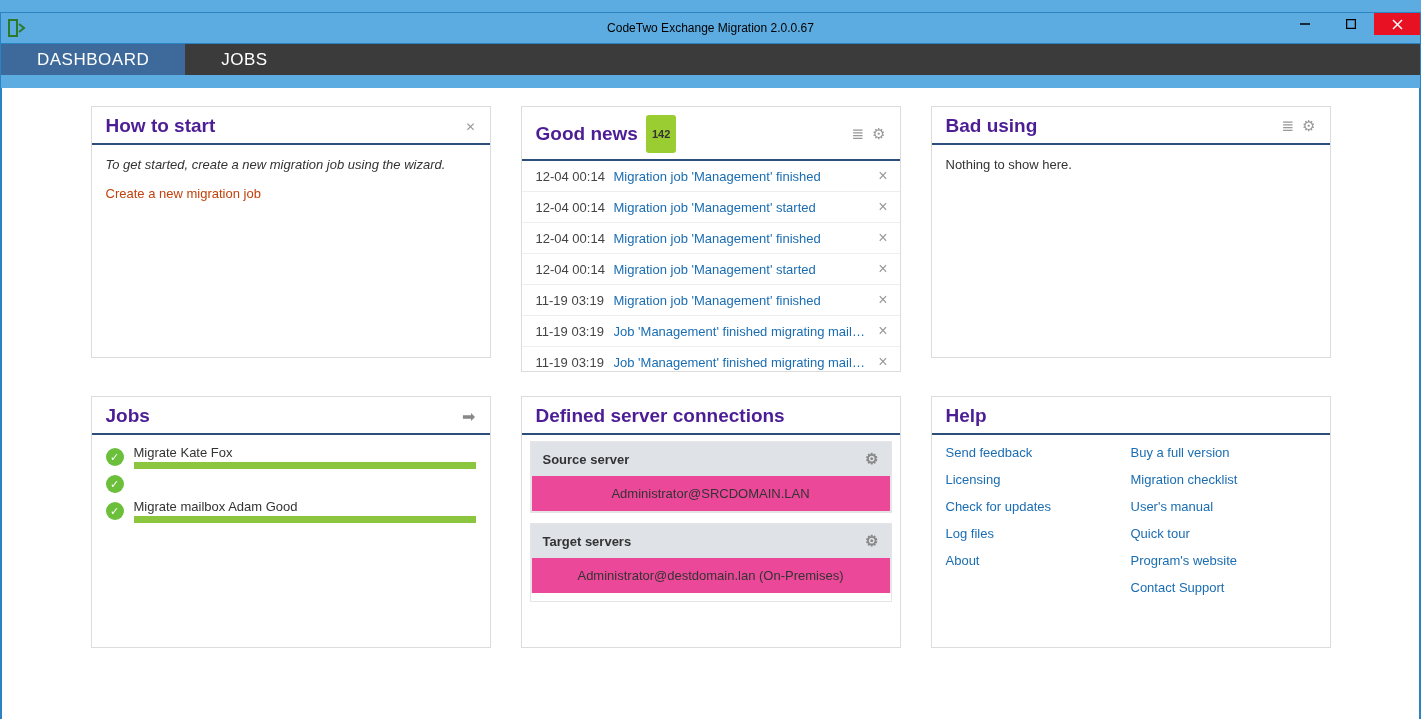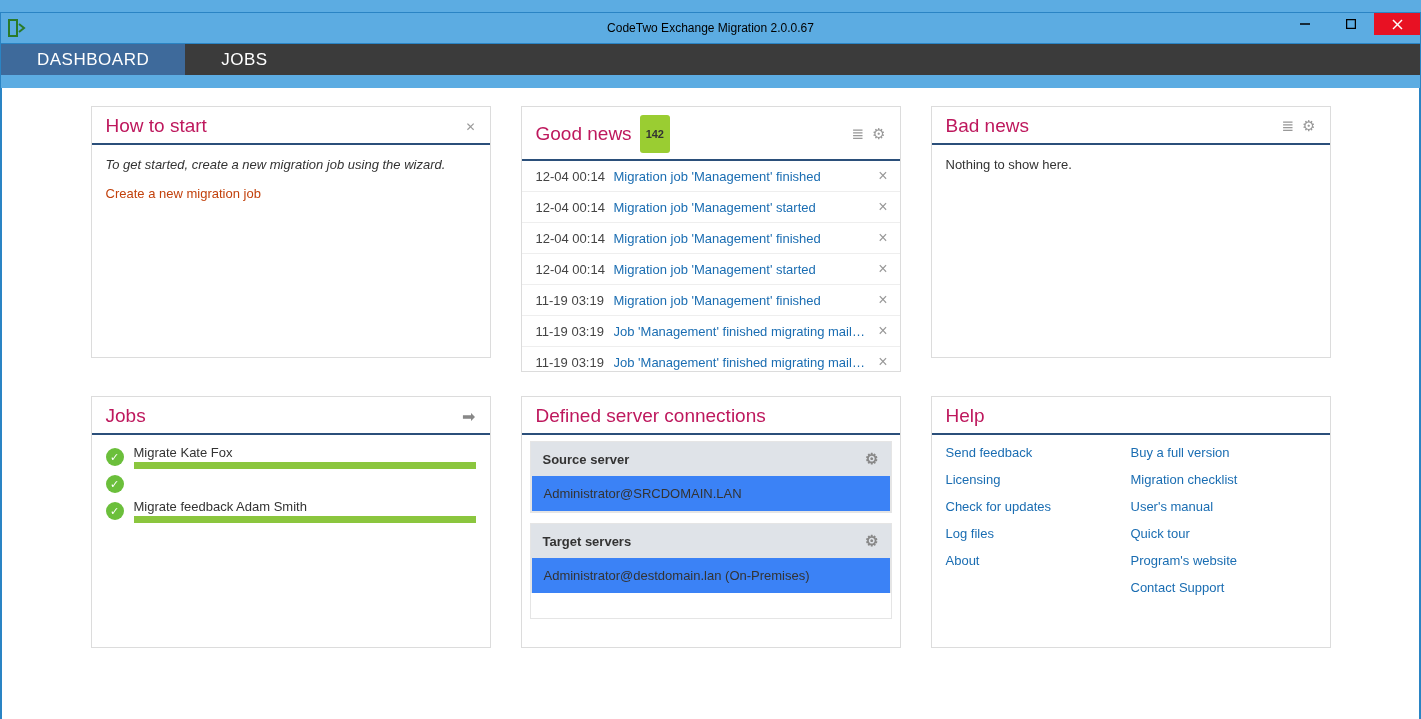--- a/index.html
+++ b/index.html
@@ -12,21 +12,21 @@
   .win-btn { width:46px; height:22px; display:flex; align-items:center; justify-content:center; font-family:Arial; }
   .win-btn.min,.win-btn.max{ background:#5cace2; color:#000;}
   .win-btn.close{ background:#e81123; color:#fff;}
   .navbar { height:32px; background:#3b3b3b; display:flex; align-items:stretch; border-top:1px solid #2a84c4;}
   .nav-tab { padding:0 36px; display:flex; align-items:center; color:#fff; font-size:17px; letter-spacing:0.5px;}
   .nav-tab.active { background:#3e6a9b;}
   .content { position:absolute; top:75px; left:0; right:0; bottom:0; background:#fff; border:1px solid #2a84c4; border-top:none; padding:12px 0;}
   .card { border:1px solid #dcdcdc; background:#fff; margin:6px 15px;}
   .row { display:flex; justify-content:center;}
   .card-header { padding:8px 14px 6px 14px; display:flex; align-items:center; border-bottom:2px solid #2b4f7a; position:relative;}
-  .card-title { font-size:19px; color:#be185d; font-weight:400;}
+  .card-title { font-size:19px; color:#4c1d95; font-weight:700;}
   .card-header .tools { margin-left:auto; display:flex; gap:8px; color:#888;}
   .card-body { padding:12px 14px; font-size:13px; color:#333;}
   .link { color:#c2410c; cursor:pointer;}
   .badge { background:#9acd32; color:#333; font-size:11px; font-weight:bold; padding:13px 6px; border-radius:3px; margin-left:8px;}
   .news-list { max-height:210px; overflow-y:scroll;}
   .news-row { display:flex; align-items:center; padding:6px 8px 6px 14px; border-bottom:1px solid #eee; font-size:13px;}
   .news-time { color:#444; width:78px; flex-shrink:0;}
   .news-msg { color:#1a6db2; flex:1; white-space:nowrap; overflow:hidden; text-overflow:ellipsis; padding-right:6px;}
   .news-close { color:#aaa; font-size:14px; padding:0 4px; cursor:pointer; flex-shrink:0;}
   .icon-x::before{content:"✕"; font-size:12px;}
@@ -35,22 +35,22 @@
   .icon-arrow::before{content:"➡"; font-size:16px; color:#888;}
   .icon-close-sm::before{content:"×"; font-size:16px; color:#999;}
   .jobs-body{ padding:6px 14px;}
   .job-row{ display:flex; align-items:center; padding:4px 0 2px 0;}
   .job-check{ width:18px; height:18px; border-radius:50%; background:#6bbf3b; color:#fff; font-size:11px; display:flex; align-items:center; justify-content:center; margin-right:10px; flex-shrink:0;}
   .job-info{ flex:1;}
   .job-name{ font-size:13px; color:#333; margin-bottom:2px;}
   .job-bar{ height:7px; background:#8bc63e;}
   .server-section-header{ background:#dfe3e8; padding:8px 12px; font-weight:600; color:#333; display:flex; align-items:center;}
   .server-section-header .gear{ margin-left:auto; color:#888;}
-  .server-item{ padding:10px 12px; border:1px solid #e5e5e5; border-top:none; background:#3b82f6;}
-  .server-box{ margin:6px 8px 0 8px; border:1px solid #e5e5e5;}
+  .server-item{ padding:10px 12px; border:1px solid #e5e5e5; border-top:none; background:#ec4899;}
+  .server-box{ margin:6px 8px 0 8px; border:1px solid #e5e5e5;text-align:center;}
   .help-grid{ display:flex; padding:10px 14px;}
   .help-col{ flex:1; display:flex; flex-direction:column; gap:12px;}
   .help-col a{ color:#1a6db2; font-size:13px; cursor:pointer;}
   ::-webkit-scrollbar{width:10px;}
   ::-webkit-scrollbar-track{background:#f0f0f0;}
   ::-webkit-scrollbar-thumb{background:#c8c8c8;}
   .card.h250{height:252px;}
   .card.h2{height:252px;}
   .tool-btn{cursor:pointer; color:#999;}
   .app-icon svg{display:block;}
@@ -151,21 +151,21 @@
             <div class="news-row">
               <span class="news-time">11-19 03:19</span>
               <span class="news-msg link">Job 'Management' finished migrating mailbox...</span>
               <span class="news-close icon-close-sm"></span>
             </div>
           </div>
       </div>
 
       <div class="card h250" style="width:400px">
         <div class="card-header">
-          <span class="card-title">Bad news</span>
+          <span class="card-title">Bad using</span>
           <div class="tools">
             <span class="tool-btn icon-list"></span>
             <span class="tool-btn icon-gear"></span>
           </div>
         </div>
         <div class="card-body">
           <div>Nothing to show here.</div>
         </div>
       </div>
     </div>
@@ -186,40 +186,40 @@
                 <div class="job-name">Migrate Kate Fox</div>
                 <div class="job-bar"></div>
               </div>
             </div>
             <div class="job-row">
               <div class="job-check">✓</div>
             </div>
             <div class="job-row">
               <div class="job-check">✓</div>
               <div class="job-info">
-                <div class="job-name">Migrate feedback Adam Smith</div>
+                <div class="job-name">Migrate mailbox Adam Good</div>
                 <div class="job-bar"></div>
               </div>
             </div>
           </div>
       </div>
 
       <div class="card h2" style="width:380px">
         <div class="card-header">
           <span class="card-title">Defined server connections</span>
         </div>
         <div style="padding:0;">
           <div class="server-box">
             <div class="server-section-header">
               <span>Source server</span>
               <span class="gear icon-gear"></span>
             </div>
             <div class="server-item">Administrator@SRCDOMAIN.LAN</div>
           </div>
-          <div class="server-box" style="margin-top:10px; height:96px;">
+          <div class="server-box" style="margin-top:10px; height:79px;">
             <div class="server-section-header">
               <span>Target servers</span>
               <span class="gear icon-gear"></span>
             </div>
             <div class="server-item" style="border-bottom:none;">Administrator@destdomain.lan (On-Premises)</div>
           </div>
         </div>
       </div>
 
       <div class="card h2" style="width:400px">

